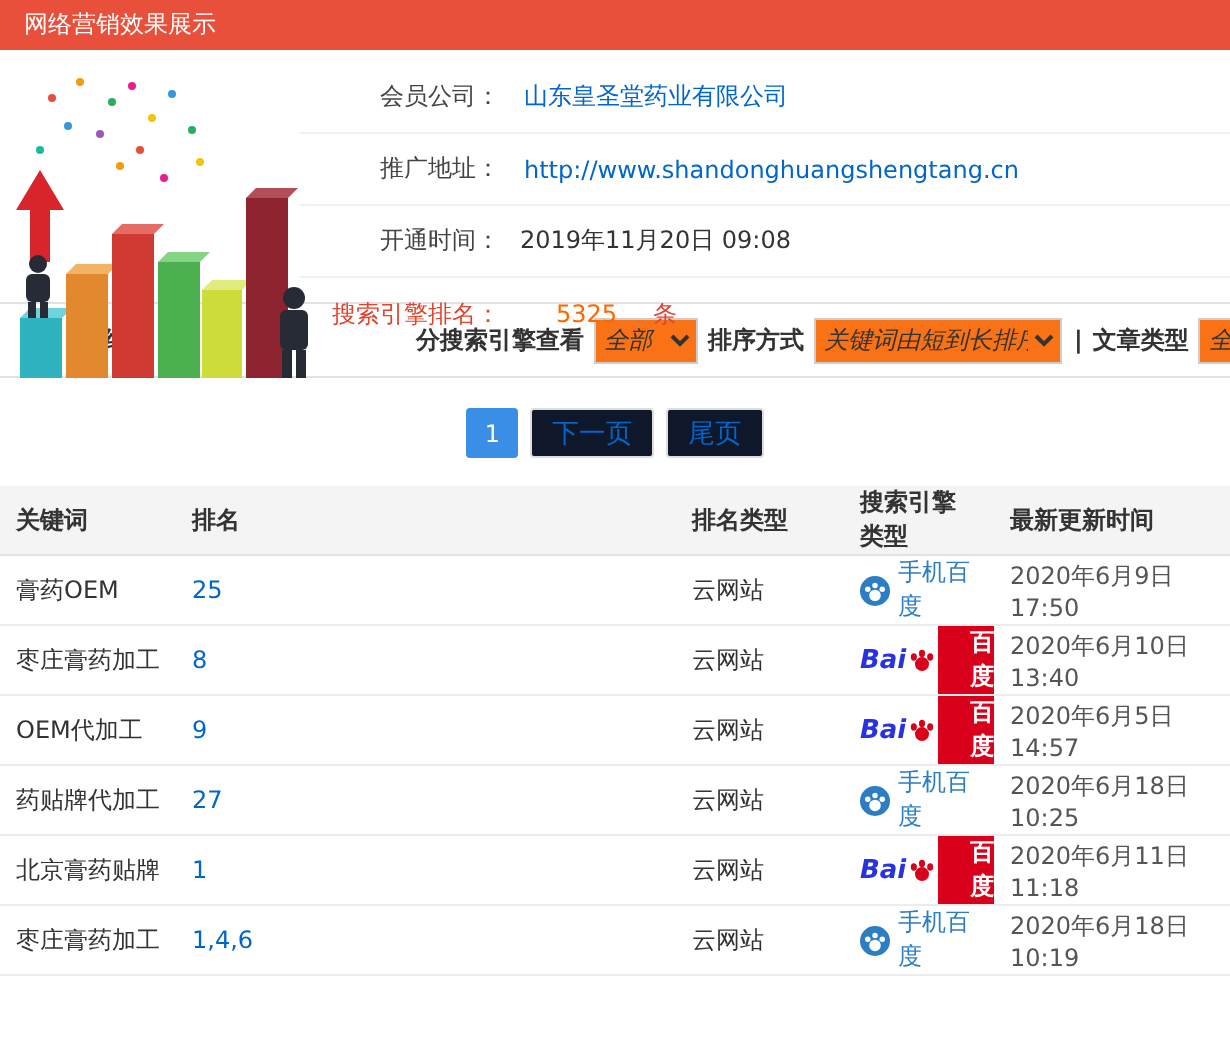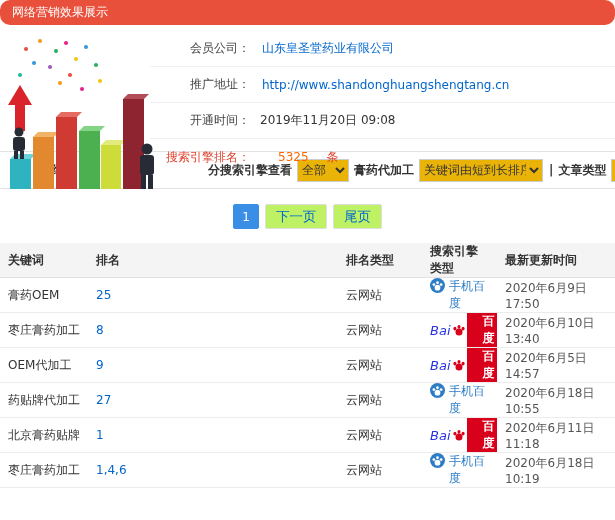--- a/index.html
+++ b/index.html
@@ -6,21 +6,21 @@
   html,body { margin:0; padding:0; }
   body {
     width:615px; height:520px; overflow:hidden;
     background:#fff; color:#333;
     font-family:"DejaVu Sans","Liberation Sans",sans-serif;
     font-size:12px;
   }
   
   .topbar {
     height:25px; line-height:25px; background:#e8503c;
-    color:#fff; padding:0 12px; font-size:12px;border-radius:10px;
+    color:#fff; padding:0 12px; font-size:12px;
   }
   
   .info { position:relative; height:127px; border-bottom:1px solid #e2e2e2; }
   .illustration { position:absolute; left:4px; top:8px; }
   .info-rows { margin-left:150px; padding-top:6px; }
   .info-row { display:flex; align-items:center; height:36px; border-bottom:1px solid #f0f0f0; }
   .info-row:last-child { border-bottom:none;gap:18px; }
   .info-label { width:100px; text-align:right; color:#444; }
   .info-value { margin-left:10px; }
   a.link { color:#0066cc; text-decoration:none;margin-left:12px; }
@@ -30,52 +30,53 @@
   
   .filter-bar {
     display:flex; align-items:center; height:37px;
     border-bottom:1px solid #e2e2e2; padding-left:12px; white-space:nowrap;
   }
   .result-label { font-weight:bold; color:#333;padding-left:40px; }
   .filters { display:flex; align-items:center; margin-left:118px; white-space:nowrap; }
   .flabel { font-weight:bold; margin:18px 2px; }
   .flabel.plain { font-weight:bold; }
   select {
-    height:23px; border:1px solid #ccc; background:#eab308;
+    height:23px; border:1px solid #ccc; background:#f97316;
     font-size:12px; color:#333; margin:0 3px;
     font-family:"DejaVu Sans","Liberation Sans",sans-serif;
+    font-style:italic;
   }
   .fdivider { font-weight:bold; color:#333; margin:0 3px; }
   .submit-btn {
     height:25px; background:#3a8ee6; color:#fff; border:1px solid #2f7fd4;
     padding:0 12px; font-size:12px; margin-left:5px; border-radius:2px;
   }
   
   .pagination { display:flex; justify-content:center; align-items:center; gap:6px; padding:15px 0 14px; }
   .page-current {
     min-width:26px; height:25px; line-height:25px; text-align:center;
     background:#3a8ee6; border:1px solid #3a8ee6; color:#fff; border-radius:2px;
   }
   .page-btn {
-    height:25px; line-height:23px; padding:0 10px; background:#bef264;
+    height:25px; line-height:23px; padding:0 10px; background:#0f172a;
     border:1px solid #ddd; color:#0066cc; border-radius:2px; cursor:pointer;
   }
   
   table { width:615px; border-collapse:collapse; font-size:12px; table-layout:fixed; }
   thead th {
     background:#f4f4f4; text-align:left; font-weight:bold; color:#333;
     height:30px; padding:0 8px; border-bottom:1px solid #e0e0e0;
   }
   tbody td { height:28px; padding:0 8px; border-bottom:1px solid #ececec; overflow:hidden; }
   .rank-link { color:#0066cc; text-decoration:none; }
   .time { color:#555; }
   
-  .mbaidu { display:inline-flex; align-items:flex-start; gap:4px; color:#2d7dc5; }
+  .mbaidu { display:inline-flex; align-items:center; gap:4px; color:#2d7dc5; }
   .baidu-logo { display:inline-flex; align-items:center; gap:1px; }
-  .baidu-bai { color:#2932e1; font-weight:normal; font-style:italic; font-size:13px; }
+  .baidu-bai { color:#2932e1; font-weight:bold; font-style:italic; font-size:13px; }
   .baidu-cjk { background:#d9001b; color:#fff; font-weight:bold; padding:0 16px; font-size:12px; }
 </style>
 </head>
 <body>
 
 <div class="topbar">
   <span>网络营销效果展示</span>
 </div>
 
 <div class="info">
@@ -153,21 +154,21 @@
   </div>
 </div>
 
 <div class="filter-bar">
   <span class="result-label">结果：</span>
   <div class="filters">
     <span class="flabel">分搜索引擎查看</span>
     <select style="width:52px;">
       <option>全部</option>
     </select>
-    <span class="flabel plain">膏药代加工</span>
+    <span class="flabel plain">排序方式</span>
     <select style="width:124px;">
       <option>关键词由短到长排序</option>
     </select>
     <span class="fdivider">|</span>
     <span class="flabel">文章类型</span>
     <select style="width:46px;">
       <option>全部</option>
     </select>
     <button class="submit-btn">提交</button>
   </div>
@@ -268,21 +269,21 @@
         <circle cx="12" cy="12" r="12" fill="#2d7dc5"></circle>
         <circle cx="12" cy="15.5" r="4.6" fill="#fff"></circle>
         <circle cx="6.2" cy="10.5" r="2.2" fill="#fff"></circle>
         <circle cx="12" cy="7.5" r="2.2" fill="#fff"></circle>
         <circle cx="17.8" cy="10.5" r="2.2" fill="#fff"></circle>
       </svg>
     </span>
     <span>手机百度</span>
   </span>
 </td>
-        <td class="time">2020年6月18日 10:55</td>
+        <td class="time">2020年6月18日 10:25</td>
       </tr>
       <tr>
         <td>北京膏药贴牌</td>
         <td><a class="rank-link" href="#">1</a></td>
         <td>云网站</td>
         <td>
   <span class="baidu-logo">
     <span class="baidu-bai">Bai</span>
     <span style="display:inline-flex;">
       <svg width="14" height="14" viewBox="0 0 24 24">

